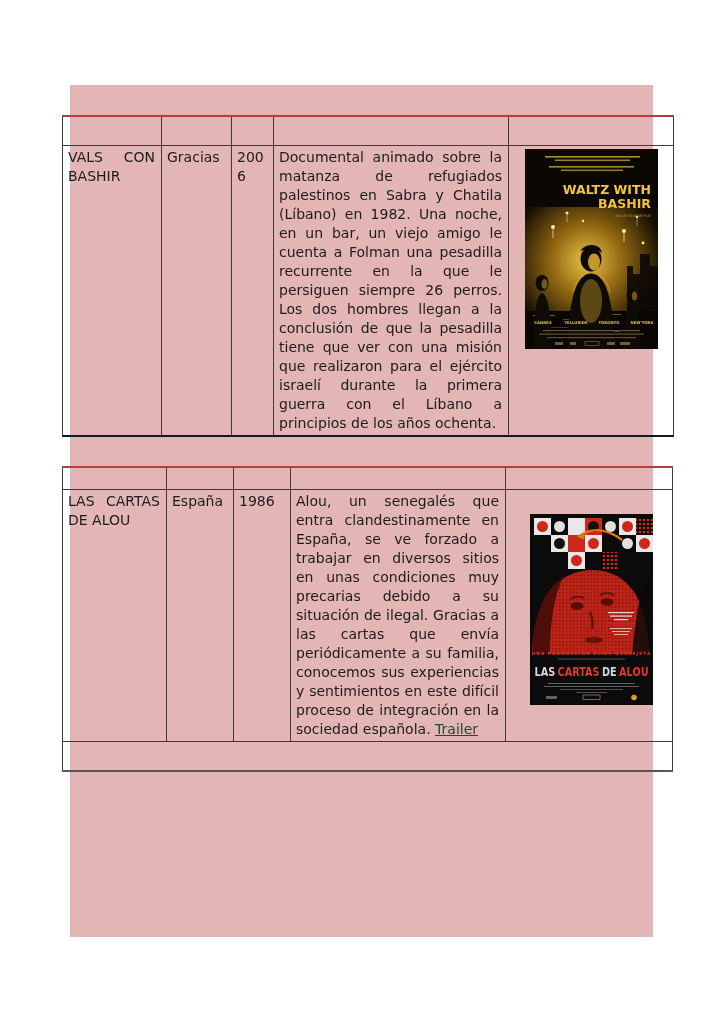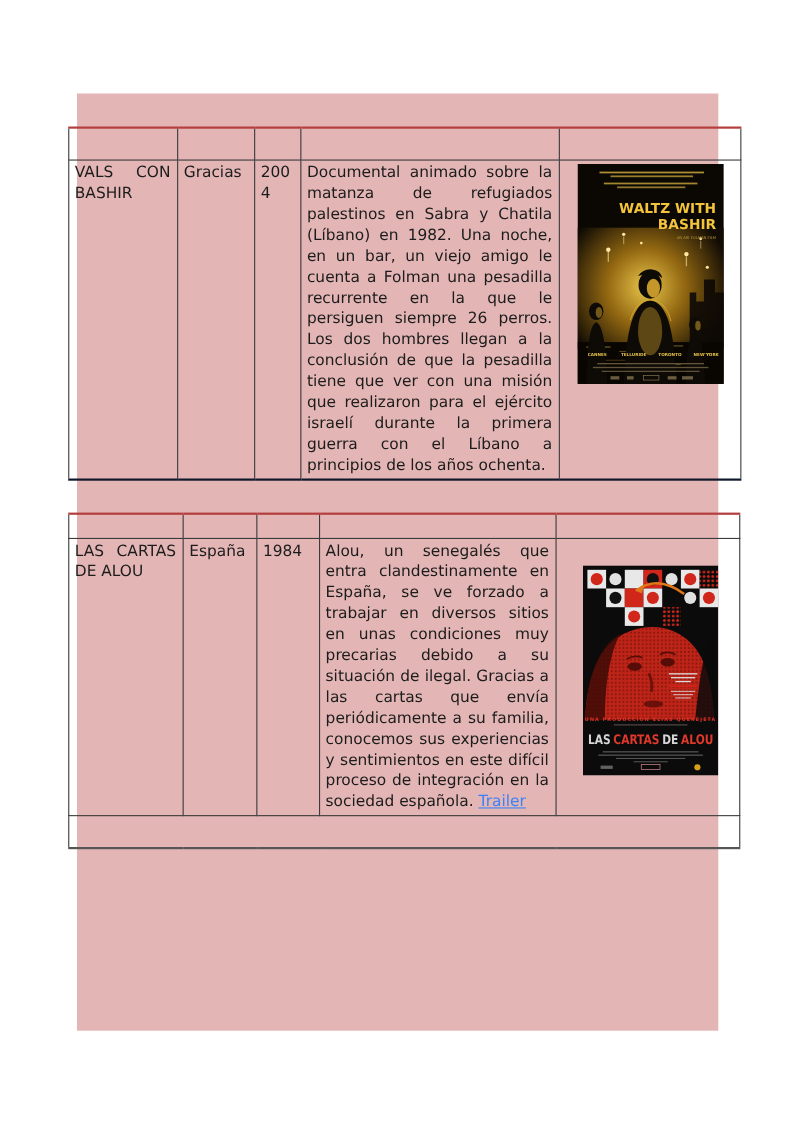--- a/index.html
+++ b/index.html
@@ -25,21 +25,21 @@
   .film-table tr.header-row td{border-top:2px solid #b43e3e;padding:0;}
   .t1 tr.header-row td{height:28px;}
   .t2 tr.header-row td{height:21px;}
   .t1 tr.data-row td{border-bottom:2px solid #0f172a;height:284px;}
   .t2 tr.data-row td{height:242px;margin-top:20px;}
   .t2 tr.bottom-row td{height:24px;border-bottom:2px solid #565656;}
   td.cell-title{text-align:justify;}
   td.cell-year{word-break:break-all;}
   td.cell-desc{text-align:justify;}
   td.cell-poster{padding:0;}
-  .trailer{color:#3b82f6;text-decoration:underline;cursor:pointer;}
+  .trailer{color:#14532d;text-decoration:underline;cursor:pointer;}
   .poster{display:block;}
   .poster-bashir{margin:3px 0 0 16px;}
   .poster-alou{margin:24px 0 0 24px;}
 </style>
 </head>
 <body>
 
 <div class="pink-panel"></div>
 
 <table class="film-table t1">
@@ -54,21 +54,21 @@
       <tr class="header-row">
     <td></td>
     <td></td>
     <td></td>
     <td></td>
     <td></td>
   </tr>
   <tr class="data-row">
     <td class="cell-title">VALS CON BASHIR</td>
     <td class="cell-country">Gracias</td>
-    <td class="cell-year">2004</td>
+    <td class="cell-year">2006</td>
     <td class="cell-desc">Documental animado sobre la matanza de refugiados palestinos en Sabra y Chatila (Líbano) en 1982. Una noche, en un bar, un viejo amigo le cuenta a Folman una pesadilla recurrente en la que le persiguen siempre 26 perros. Los dos hombres llegan a la conclusión de que la pesadilla tiene que ver con una misión que realizaron para el ejército israelí durante la primera guerra con el Líbano a principios de los años ochenta.</td>
     <td class="cell-poster">
       <svg class="poster poster-bashir" width="133" height="200" viewBox="0 0 133 200" xmlns="http://www.w3.org/2000/svg">
         <defs>
           <radialGradient id="wbGlow" gradientUnits="userSpaceOnUse" cx="62" cy="112" r="78">
             <stop offset="0" stop-color="#f5cf4e"></stop>
             <stop offset="0.45" stop-color="#9a6d12"></stop>
             <stop offset="1" stop-color="#120c04"></stop>
           </radialGradient>
         </defs>
@@ -168,21 +168,21 @@
       <tr class="header-row">
     <td></td>
     <td></td>
     <td></td>
     <td></td>
     <td></td>
   </tr>
   <tr class="data-row">
     <td class="cell-title">LAS CARTAS DE ALOU</td>
     <td class="cell-country">España</td>
-    <td class="cell-year">1984</td>
+    <td class="cell-year">1986</td>
     <td class="cell-desc"><span>Alou, un senegalés que entra clandestinamente en España, se ve forzado a trabajar en diversos sitios en unas condiciones muy precarias debido a su situación de ilegal. Gracias a las cartas que envía periódicamente a su familia, conocemos sus experiencias y sentimientos en este difícil proceso de integración en la sociedad española.</span>
       <a class="trailer" href="#">Trailer</a>
     </td>
     <td class="cell-poster">
       <svg class="poster poster-alou" width="123" height="191" viewBox="0 0 123 191" xmlns="http://www.w3.org/2000/svg">
         <defs>
           <pattern id="faceDots" width="3.5" height="3.5" patternUnits="userSpaceOnUse">
             <rect width="3.5" height="3.5" fill="#bf2418"></rect>
             <circle cx="1.7" cy="1.7" r="1" fill="#8c170e"></circle>
           </pattern>

